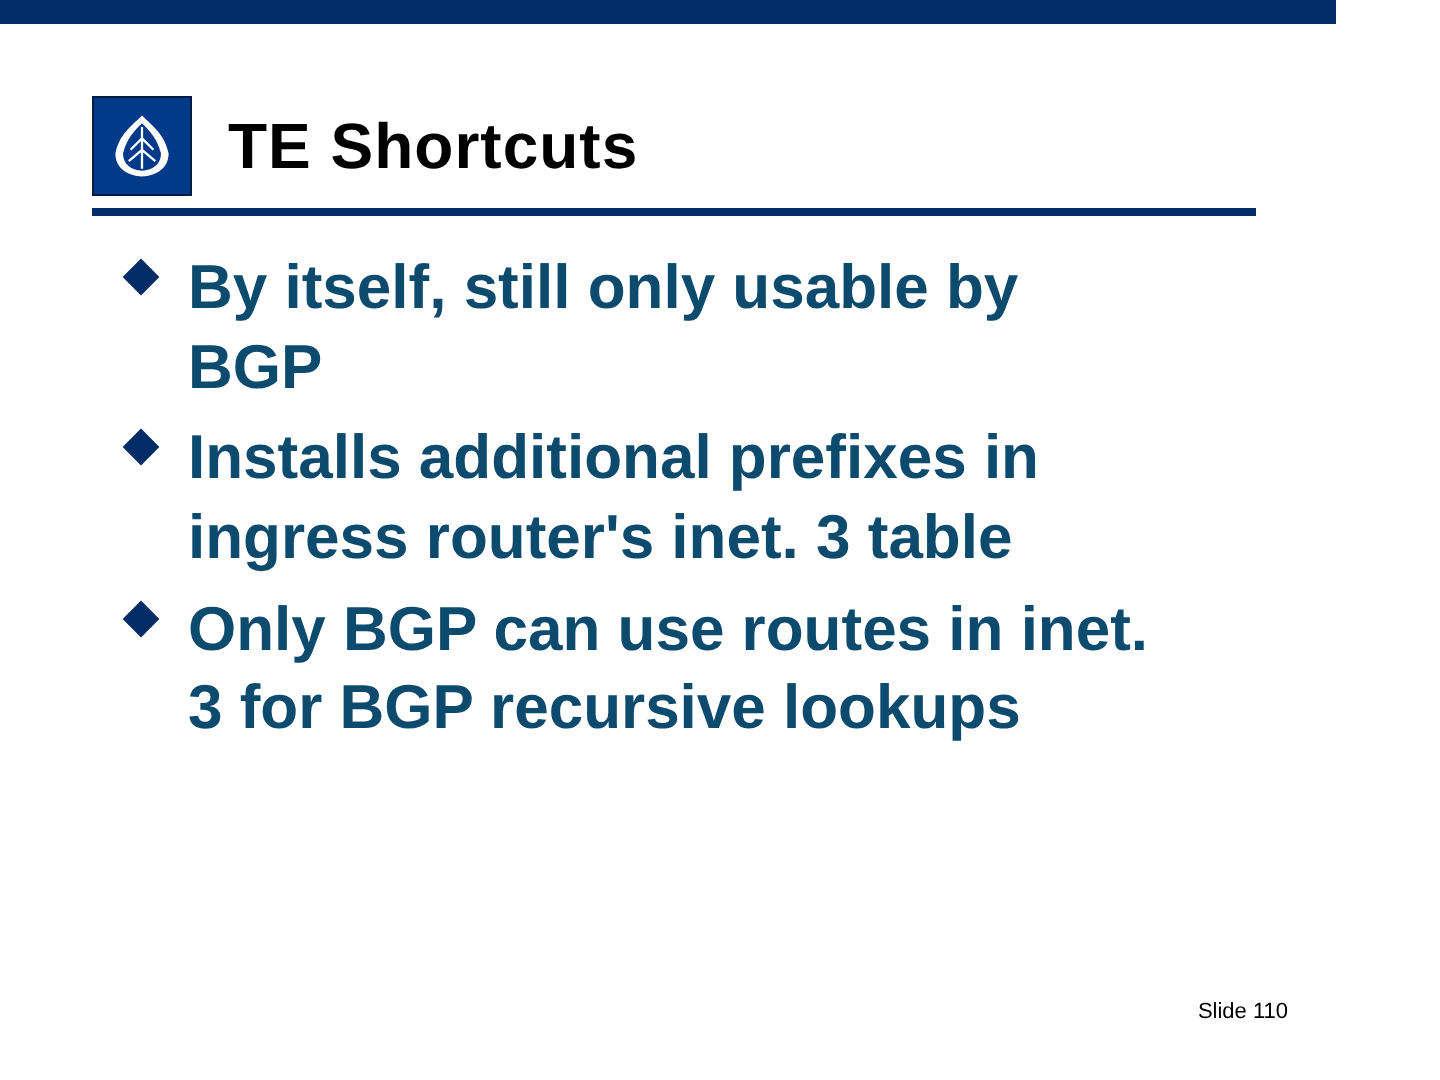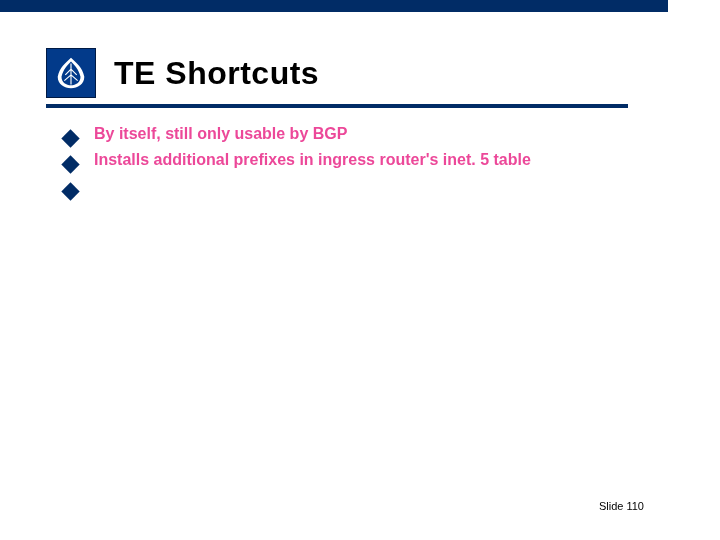--- a/index.html
+++ b/index.html
@@ -30,24 +30,24 @@
   .body {
     position: absolute;
     top: 124px;
     left: 64px;
     right: 90px;
   }
   .bullet-list { list-style: none; }
   .bullet-list li {
     position: relative;
     padding-left: 30px;
-    font-size: 16px;
+    font-size: 31px;
     line-height: 1.28;
     font-weight: bold;
-    color: #ec4899;
+    color: #0c4a6e;
     margin-bottom: 6px;
   }
   .bullet-list li .diamond {
     position: absolute;
     left: 0;
     top: 8px;
     width: 13px; height: 13px;
     background: #012c66;
     transform: rotate(45deg);
   }
@@ -92,23 +92,24 @@
   </div>
 
   <div class="body">
     <ul class="bullet-list">
       <li>
         <span class="diamond"></span>
         <span>By itself, still only usable by BGP</span>
       </li>
       <li>
         <span class="diamond"></span>
-        <span>Installs additional prefixes in ingress router's inet. 5 table</span>
+        <span>Installs additional prefixes in ingress router's inet. 3 table</span>
       </li>
       <li>
         <span class="diamond"></span>
+        <span>Only BGP can use routes in inet. 3 for BGP recursive lookups</span>
       </li>
     </ul>
   </div>
 
 
   <div class="slide-num">Slide 110</div>
 </div>
 
 </body></html>

